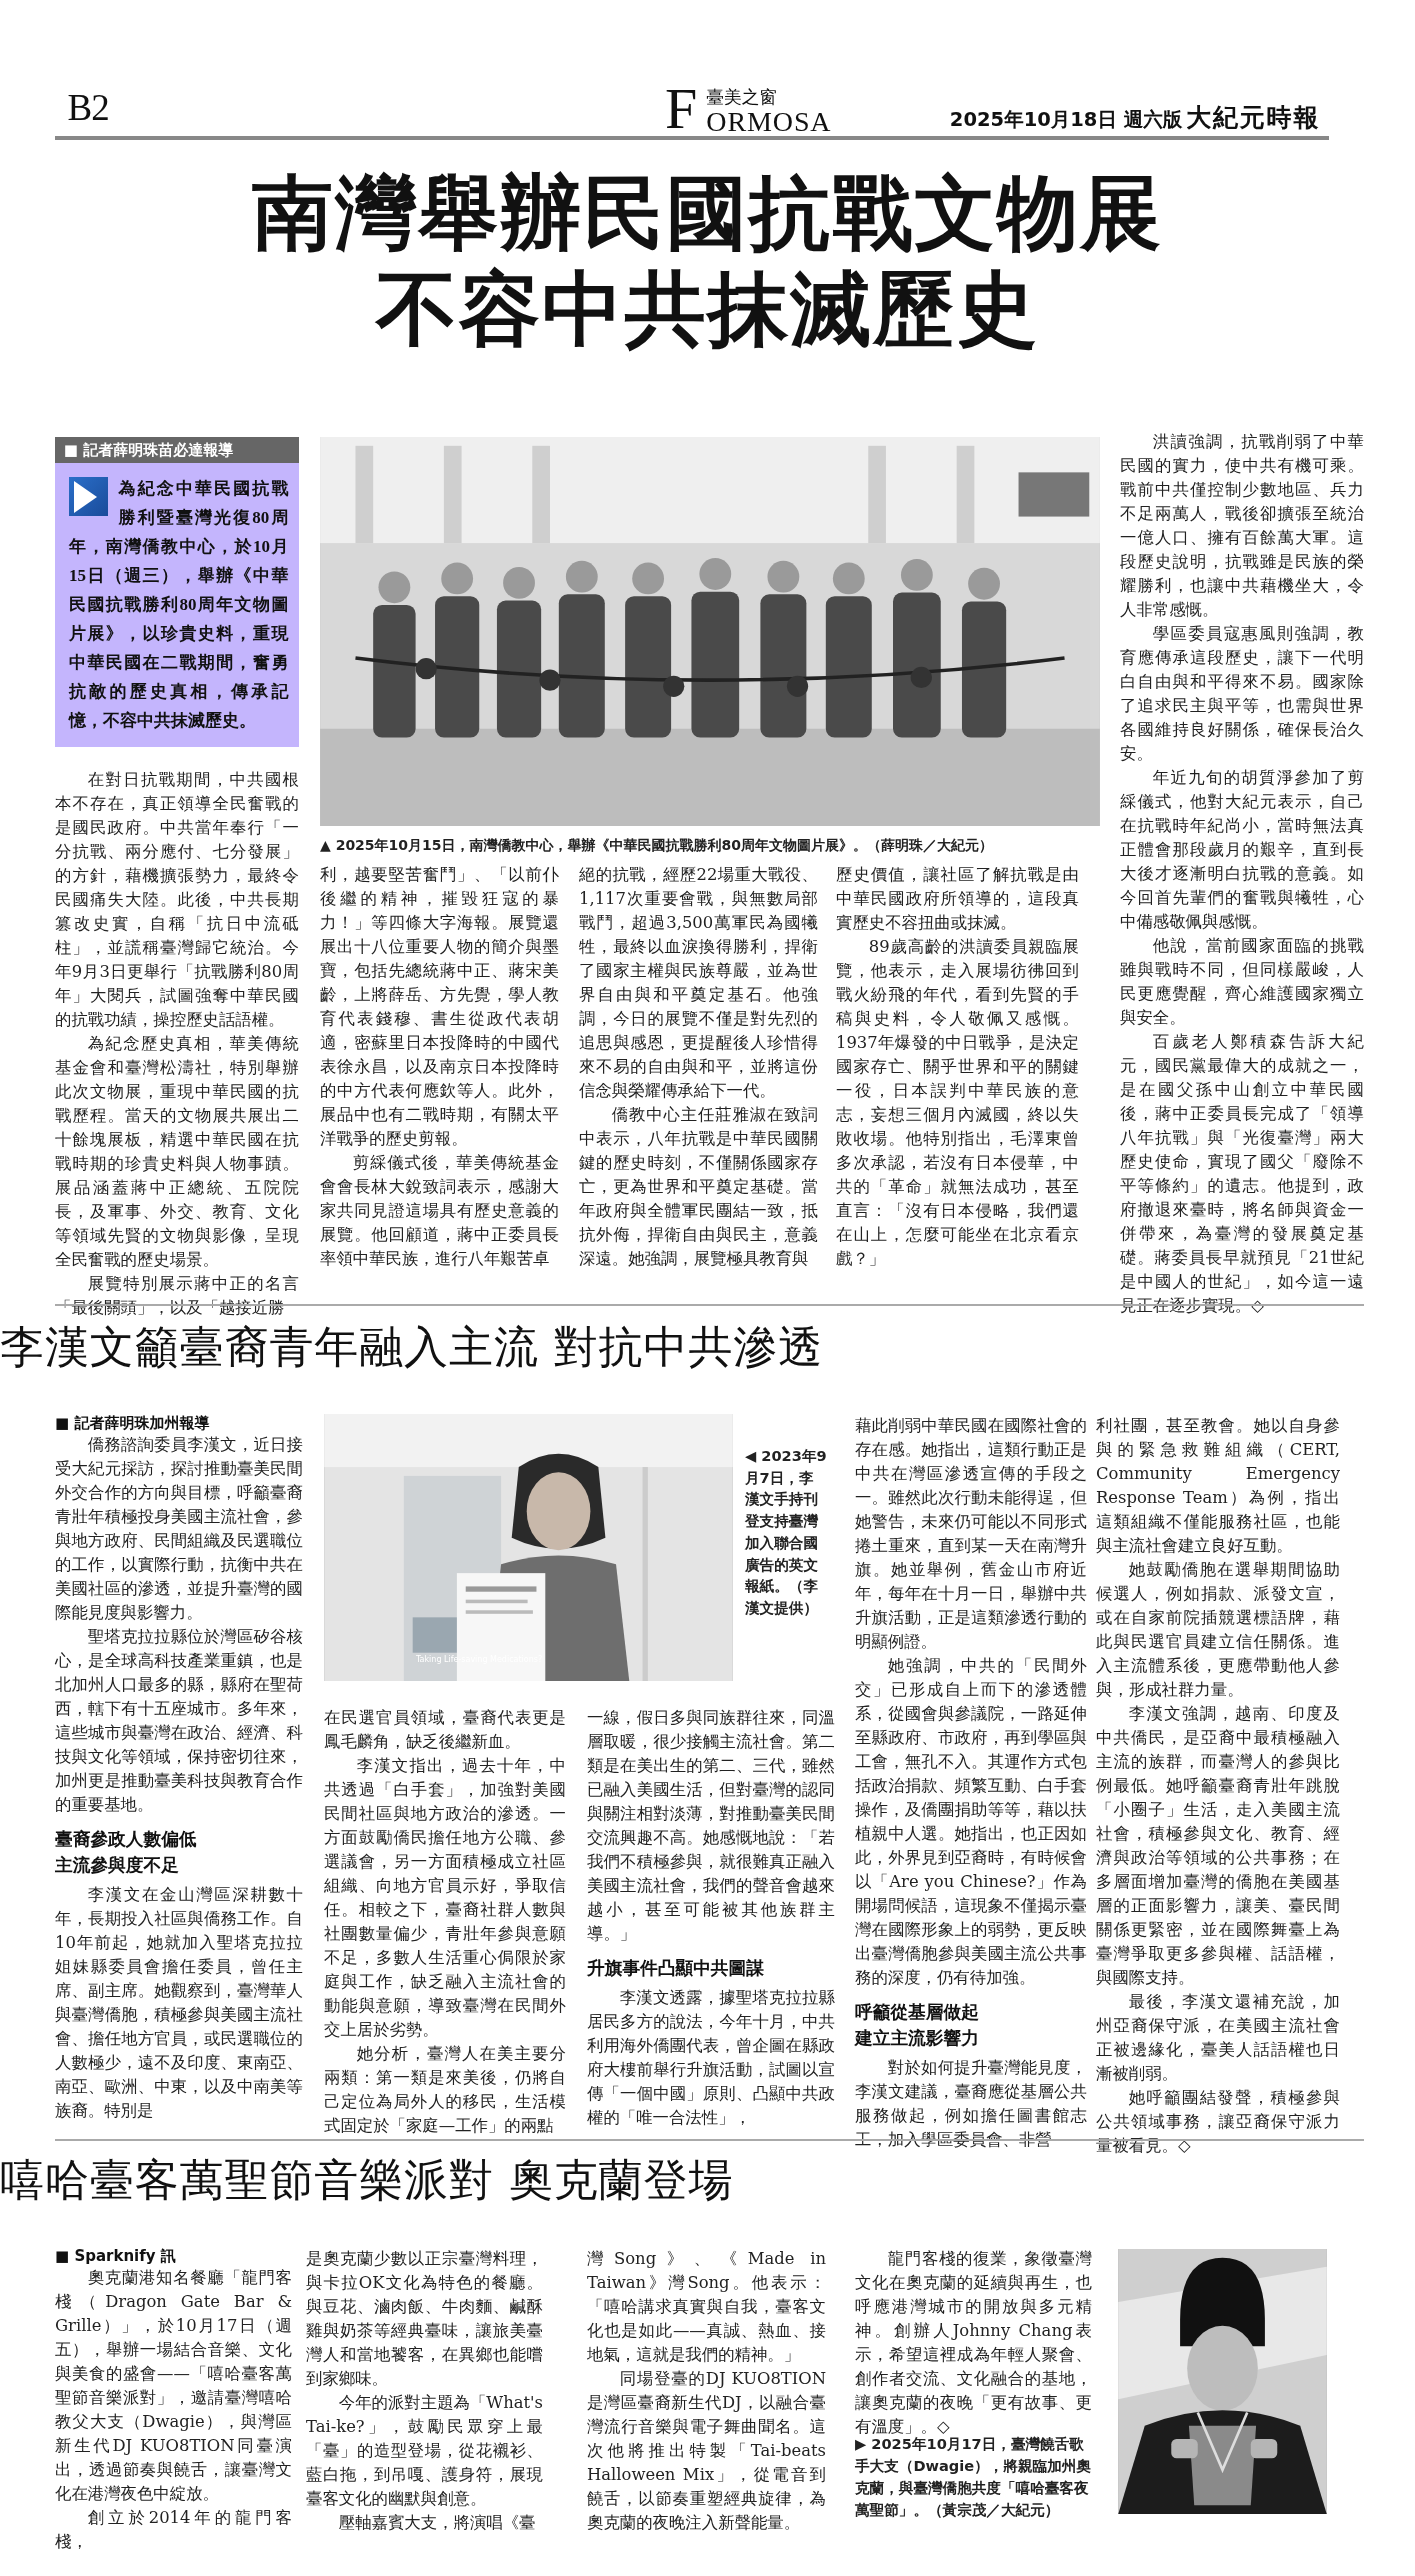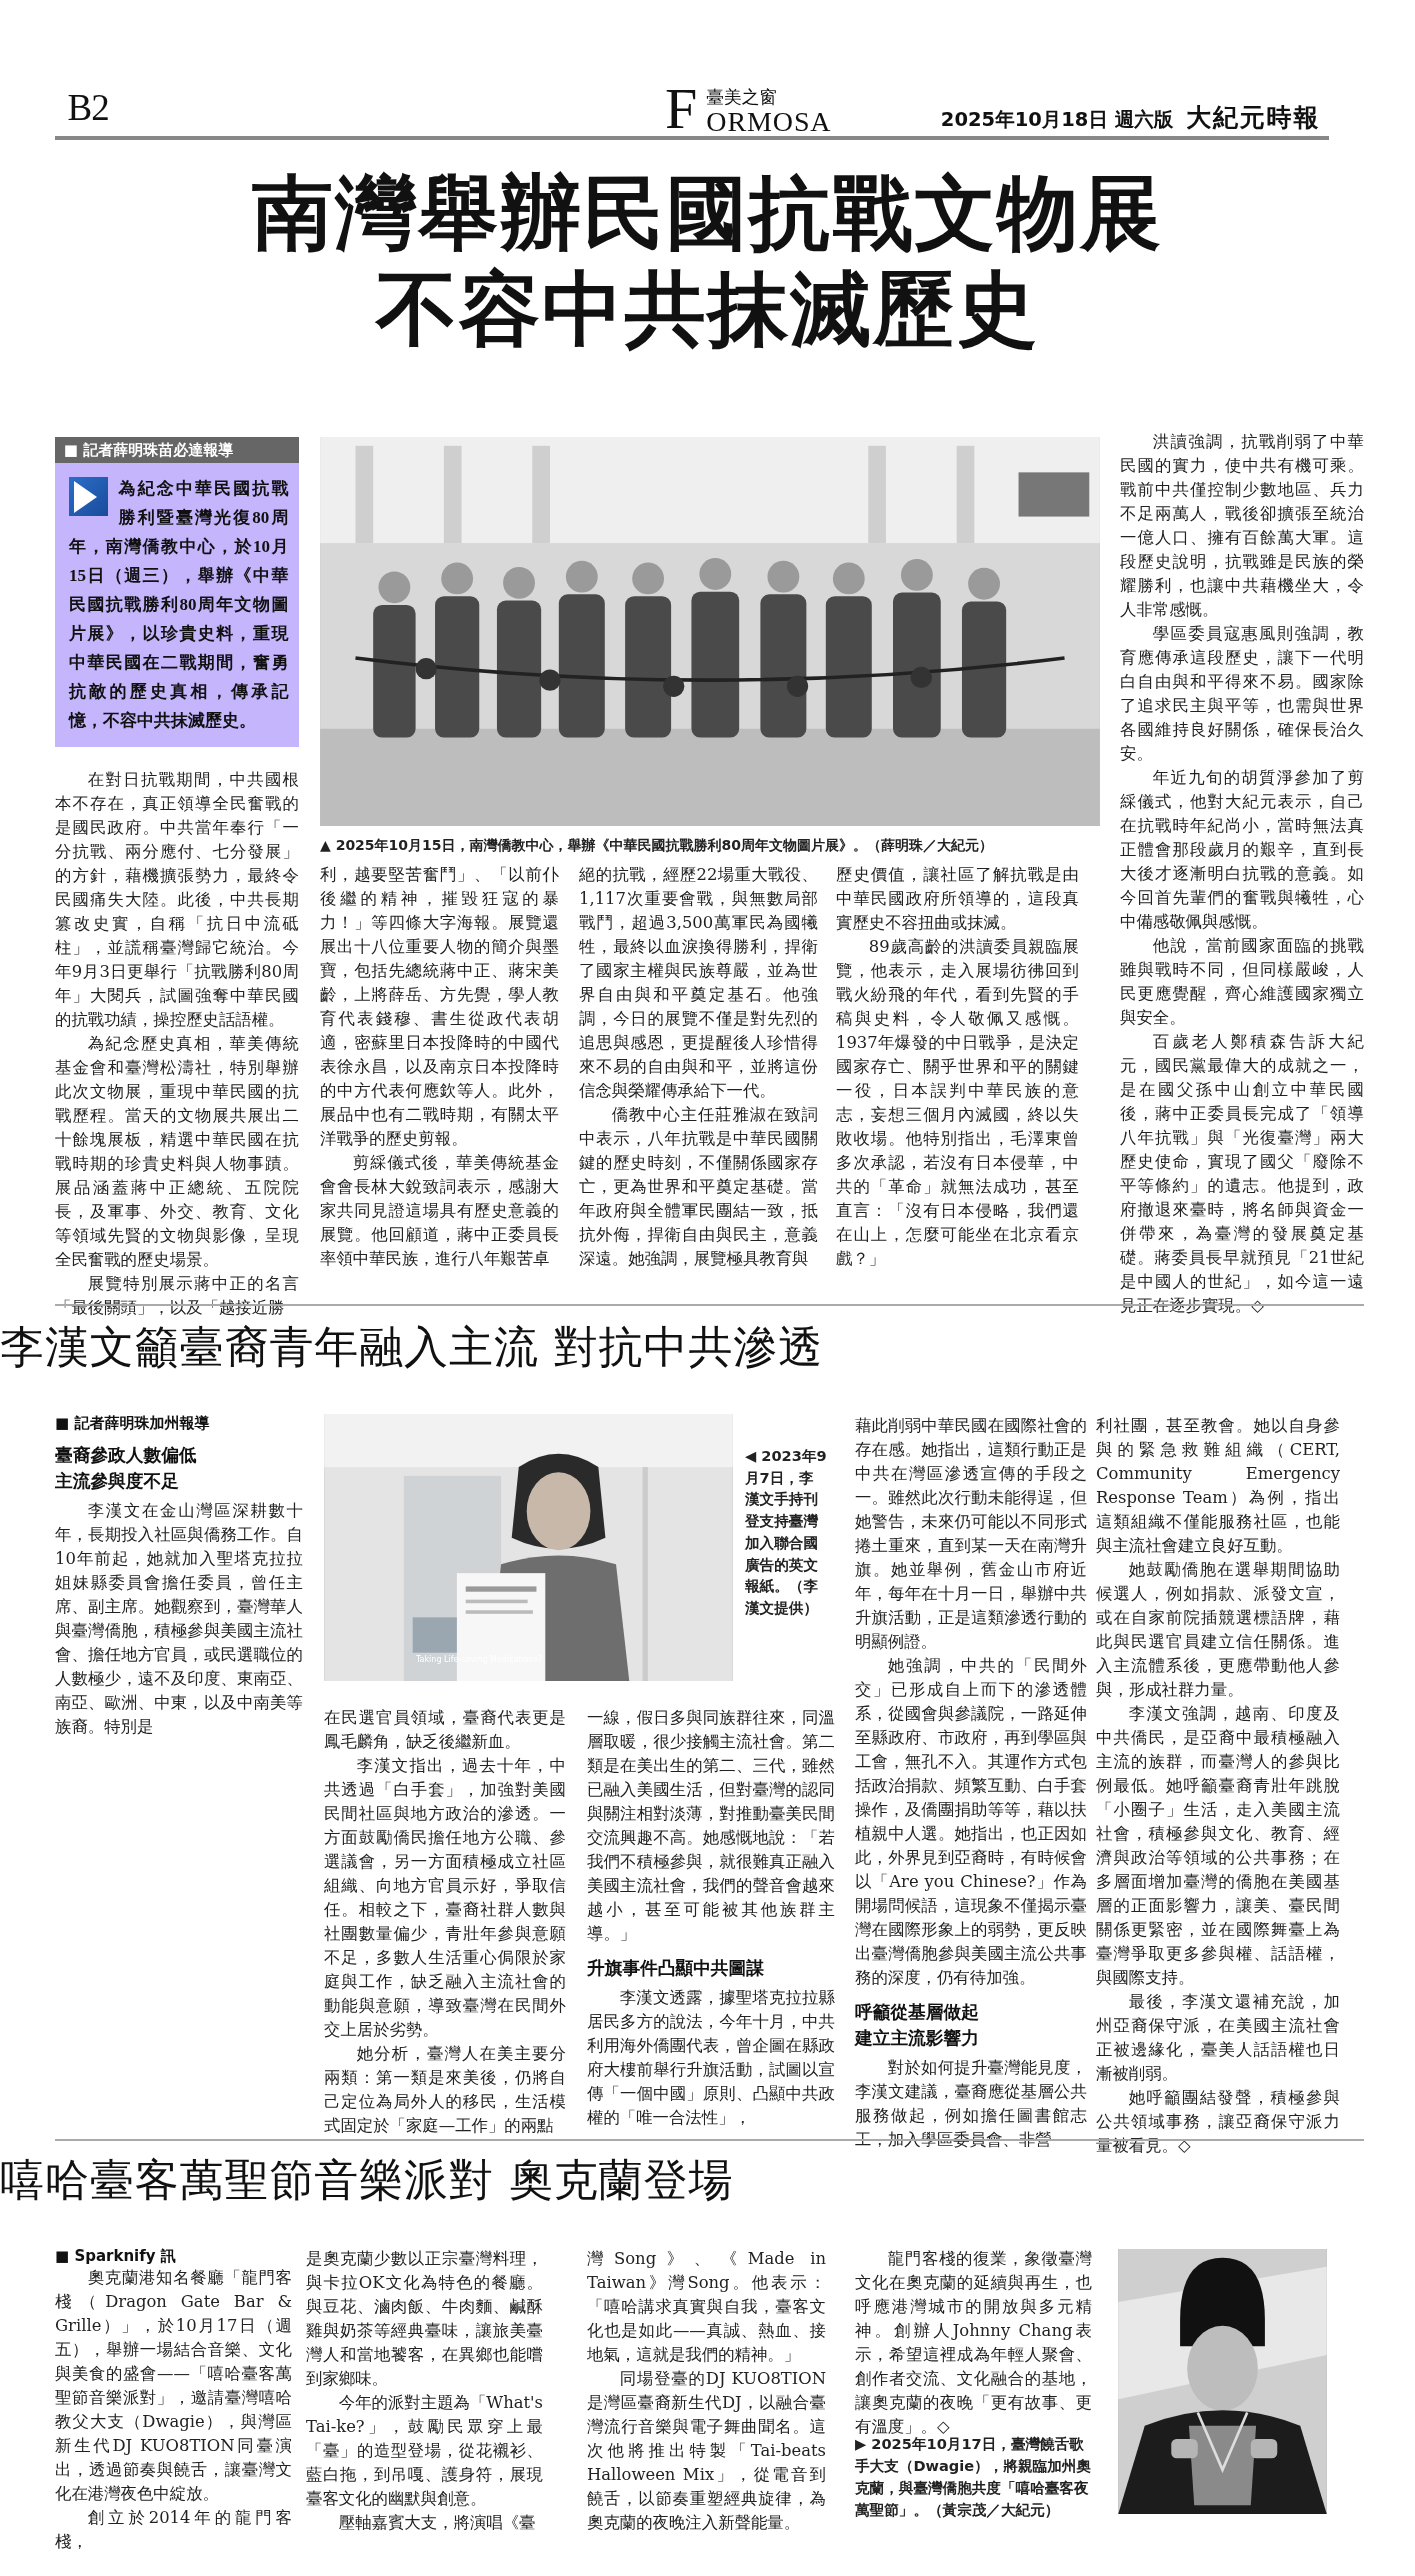--- a/index.html
+++ b/index.html
@@ -5,21 +5,21 @@
 *{box-sizing:border-box;margin:0;padding:0}
 body{width:1415px;height:2576px;background:#fff;color:#111;font-family:"DejaVu Serif","Liberation Serif",serif;position:relative;overflow:hidden}
 .abs{position:absolute}
 .masthead{left:55px;top:81px;width:1274px;height:58px}
 .page-no{position:absolute;left:12.4px;top:5.3px;font-family:"Liberation Serif",serif;font-size:37px;letter-spacing:-0.9px}
 .brand{position:absolute;left:610px;top:0;height:55px;display:flex;align-items:flex-end}
 .brand .big-f{font-family:"Liberation Serif",serif;font-size:58px;line-height:55px}
 .brand .stack{display:flex;flex-direction:column;margin-left:9px}
 .brand .cn{font-family:"DejaVu Sans",sans-serif;font-size:17.7px;line-height:21px}
 .brand .en{font-family:"Liberation Serif",serif;font-size:28px;line-height:28px;letter-spacing:0.9px}
-.dateline{position:absolute;right:8.8px;top:19.5px;font-family:"DejaVu Sans",sans-serif;font-size:19.5px;font-weight:bold;display:flex;gap:13px;align-items:baseline}
+.dateline{position:absolute;right:8.8px;top:19.5px;font-family:"DejaVu Sans",sans-serif;font-size:19.5px;font-weight:bold;display:flex;gap:4px;align-items:baseline}
 .dateline .paper{font-size:25px;font-family:"DejaVu Serif",serif;letter-spacing:1.8px}
 .rule{position:absolute;left:55px;top:136px;width:1274px;height:3.5px;background:#888}
 .headline1{left:0;width:1415px;top:165px;text-align:center;font-family:"DejaVu Serif",serif;font-weight:bold;font-size:81px;line-height:96px;letter-spacing:1.8px}
 .byline-box{left:55px;top:437px;width:244px;background:#c4b5fd}
 .byline-box .bar{background:#666;color:#fff;font-family:"DejaVu Sans",sans-serif;font-weight:bold;font-size:15px;padding:3.5px 8.8px}
 .byline-box .lead{padding:10.6px 10.6px 12.4px 14px;font-family:Liberation Serif, serif;font-weight:bold;font-size:17px;line-height:29px;text-align:justify}
 .chev{float:left;width:39px;height:39px;margin:3.5px 10.6px 0 0;background:linear-gradient(135deg,#2a6fc9,#1a4b9a);position:relative}
 .chev:after{content:"";position:absolute;left:5.3px;top:3.5px;border-left:23px solid #fff;border-top:16px solid transparent;border-bottom:16px solid transparent}
 .col{font-size:16.4px;line-height:24px;text-align:justify;color:#222}
 .col p{text-indent:2em}
@@ -135,20 +135,24 @@
   <p>他說，當前國家面臨的挑戰雖與戰時不同，但同樣嚴峻，人民更應覺醒，齊心維護國家獨立與安全。</p>
   <p>百歲老人鄭積森告訴大紀元，國民黨最偉大的成就之一，是在國父孫中山創立中華民國後，蔣中正委員長完成了「領導八年抗戰」與「光復臺灣」兩大歷史使命，實現了國父「廢除不平等條約」的遺志。他提到，政府撤退來臺時，將名師與資金一併帶來，為臺灣的發展奠定基礎。蔣委員長早就預見「21世紀是中國人的世紀」，如今這一遠見正在逐步實現。◇</p>
 </div>
 
 <div class="hr" style="left:55px;top:1304px;width:1309px"></div>
 
 <div class="abs headline2" style="top:1318px">李漢文籲臺裔青年融入主流  對抗中共滲透</div>
 
 <div class="abs" style="left:55px;top:1414px;width:248px">
   <div class="byline">■ 記者薛明珠加州報導</div>
+  <div class="col">
+    <p>僑務諮詢委員李漢文，近日接受大紀元採訪，探討推動臺美民間外交合作的方向與目標，呼籲臺裔青壯年積極投身美國主流社會，參與地方政府、民間組織及民選職位的工作，以實際行動，抗衡中共在美國社區的滲透，並提升臺灣的國際能見度與影響力。</p>
+    <p>聖塔克拉拉縣位於灣區矽谷核心，是全球高科技產業重鎮，也是北加州人口最多的縣，縣府在聖荷西，轄下有十五座城市。多年來，這些城市與臺灣在政治、經濟、科技與文化等領域，保持密切往來，加州更是推動臺美科技與教育合作的重要基地。</p>
+  </div>
   <div class="subhead" style="white-space:pre-line">臺裔參政人數偏低
 主流參與度不足</div>
   <div class="col">
       <p>李漢文在金山灣區深耕數十年，長期投入社區與僑務工作。自10年前起，她就加入聖塔克拉拉姐妹縣委員會擔任委員，曾任主席、副主席。她觀察到，臺灣華人與臺灣僑胞，積極參與美國主流社會、擔任地方官員，或民選職位的人數極少，遠不及印度、東南亞、南亞、歐洲、中東，以及中南美等族裔。特別是</p>
     </div>
 </div>
 
 <div class="abs photo" style="left:324px;top:1414px;width:409px;height:267px">
   <svg width="409" height="267" viewBox="0 0 462 302">
     <rect width="462" height="302" fill="#e4e4e4"></rect>

